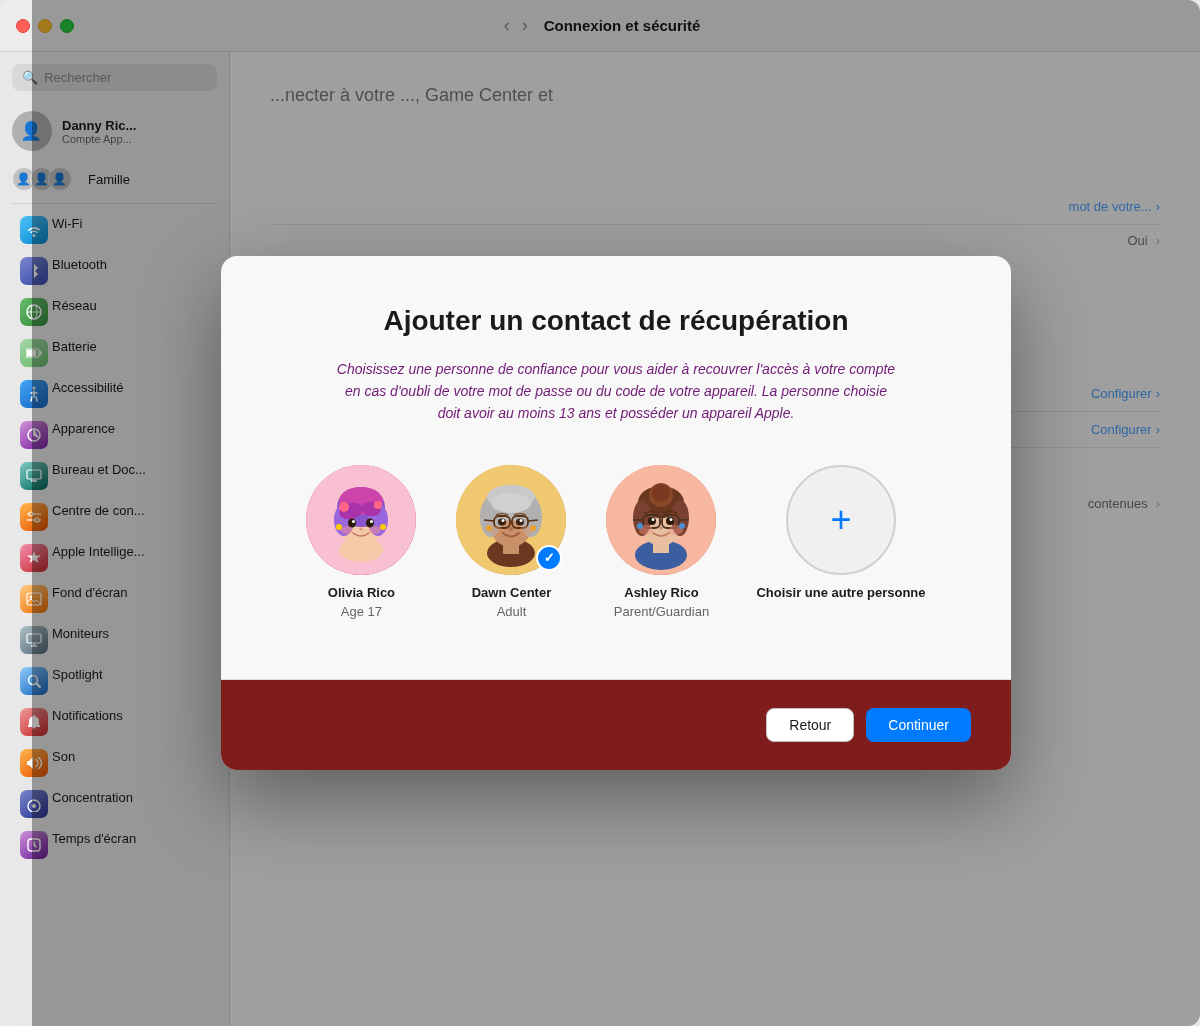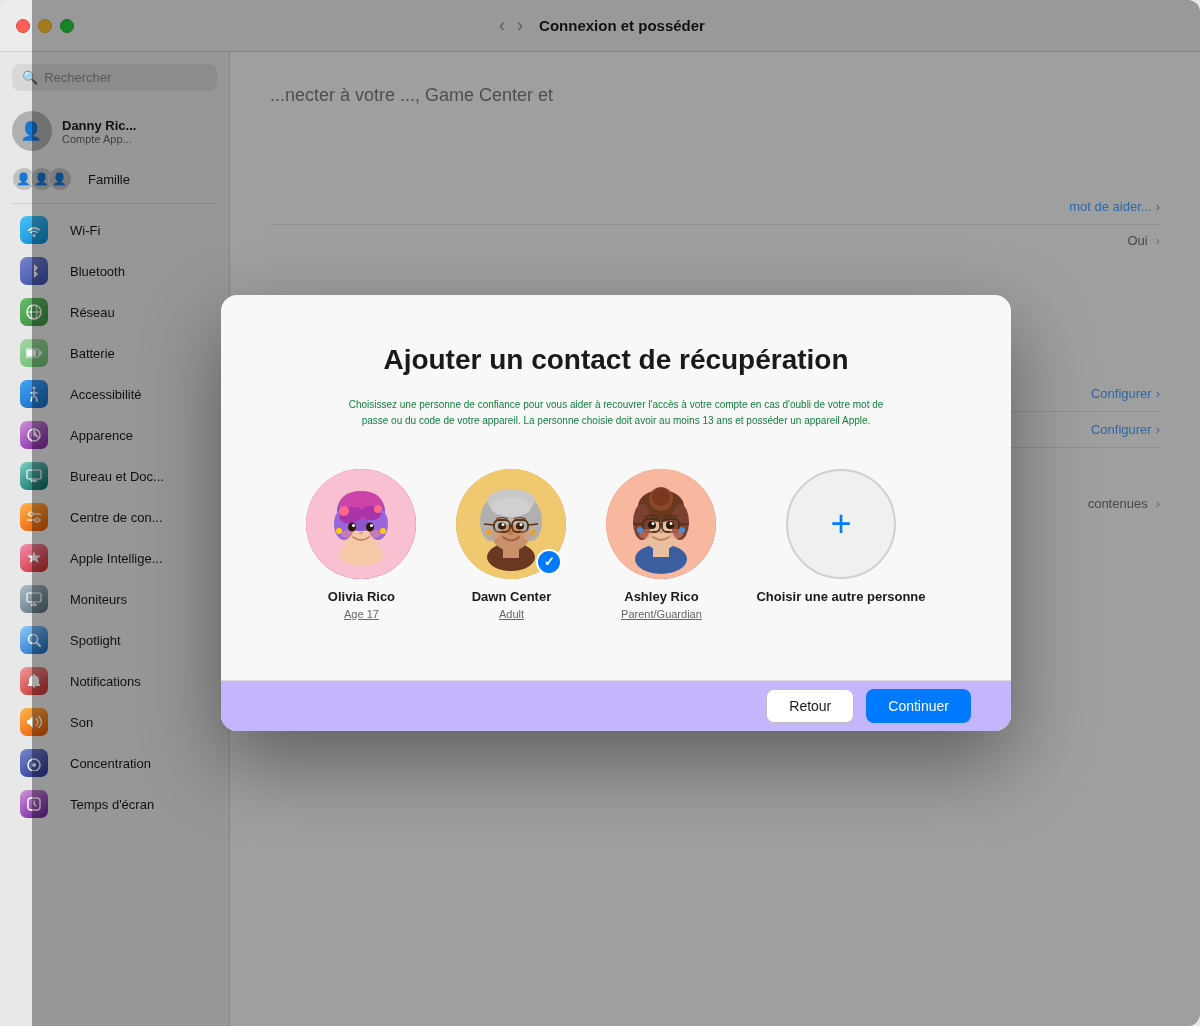--- a/index.html
+++ b/index.html
@@ -183,22 +183,22 @@
     }
 
     .sidebar-divider {
       height: 1px;
       background: #d0d0d0;
       margin: 6px 12px;
     }
 
     .sidebar-item {
       display: flex;
-      align-items: center;
-      gap: 22px;
+      align-items: flex-start;
+      gap: 4px;
       padding: 6px 14px;
       cursor: pointer;
       border-radius: 6px;
       margin: 1px 6px;
     }
 
     .sidebar-icon {
       width: 28px;
       height: 28px;
       border-radius: 7px;
@@ -337,25 +337,26 @@
 
     .modal-title {
       font-size: 28px;
       font-weight: 700;
       color: #1a1a1a;
       margin-bottom: 20px;
       line-height: 1.2;
     }
 
     .modal-description {
-      font-size: 10px;
-      color: #15803d;
+      font-size: 14px;
+      color: #701a75;
       line-height: 1.6;
       max-width: 560px;
       margin: 0 auto 40px;
+      font-style: italic;
     }
 
     
     .contacts-grid {
       display: flex;
       justify-content: center;
       gap: 40px;
       margin-bottom: 20px;
     }
 
@@ -425,35 +426,34 @@
     }
 
     .contact-name {
       font-size: 13px;
       font-weight: 700;
       color: #1a1a1a;
       text-align: center;
     }
 
     .contact-sub {
-      font-size: 11px;
+      font-size: 13px;
       color: #666;
       text-align: center;
       margin-top: -6px;
-      text-decoration: underline;
     }
 
     
     .modal-footer {
       border-top: 1px solid #ddd;
-      padding: 8px 40px;
+      padding: 28px 40px;
       display: flex;
       justify-content: flex-end;
       gap: 12px;
-      background: #c4b5fd;
+      background: #7f1d1d;
     }
 
     .btn-retour {
       padding: 8px 22px;
       background: white;
       border: 1px solid #c0c0c0;
       border-radius: 8px;
       font-size: 14px;
       color: #1a1a1a;
       cursor: pointer;
@@ -480,21 +480,21 @@
     <div class="window-controls">
       <button class="window-btn btn-close"></button>
       <button class="window-btn btn-min"></button>
       <button class="window-btn btn-max"></button>
     </div>
     <div class="titlebar-center">
       <div class="nav-arrows">
         <button class="nav-arrow">‹</button>
         <button class="nav-arrow">›</button>
       </div>
-      <span class="titlebar-title">Connexion et posséder</span>
+      <span class="titlebar-title">Connexion et sécurité</span>
     </div>
   </div>
 
   <div class="content-area">
 
     <div class="sidebar">
 
       <div class="search-box">
         <span class="search-icon-wrap">🔍</span>
         <span class="search-input-fake">Rechercher</span>
@@ -608,20 +608,30 @@
       <div class="sidebar-item">
         <div class="sidebar-icon icon-apple-int">
           <svg width="16" height="16" viewBox="0 0 16 16" fill="white">
               <path d="M8 1l1.5 4.5H15l-4 2.9 1.5 4.5L8 10l-4.5 2.9 1.5-4.5-4-2.9h5.5z" fill="white"></path>
             </svg>
         </div>
         <span class="sidebar-item-label">Apple Intellige...</span>
       </div>
 
 
+      <div class="sidebar-item">
+        <div class="sidebar-icon icon-wallpaper">
+          <svg width="16" height="14" viewBox="0 0 16 14" fill="white">
+              <rect x="1" y="1" width="14" height="12" rx="2" fill="none" stroke="white" stroke-width="1.2"></rect>
+              <circle cx="5" cy="5" r="1.5" fill="white"></circle>
+              <path d="M1 10l4-3 3 3 2-2 5 4" stroke="white" stroke-width="1" fill="none"></path>
+            </svg>
+        </div>
+        <span class="sidebar-item-label">Fond d'écran</span>
+      </div>
 
       <div class="sidebar-item">
         <div class="sidebar-icon icon-monitors">
           <svg width="16" height="14" viewBox="0 0 16 14" fill="white">
               <rect x="1" y="1" width="14" height="9" rx="1.5" fill="none" stroke="white" stroke-width="1.2"></rect>
               <line x1="8" y1="10" x2="8" y2="13" stroke="white" stroke-width="1.5"></line>
               <line x1="5" y1="13" x2="11" y2="13" stroke="white" stroke-width="1.5"></line>
             </svg>
         </div>
         <span class="sidebar-item-label">Moniteurs</span>
@@ -680,21 +690,21 @@
     </div>
 
     <div class="main-content">
       <div class="main-content-inner">
         <div class="section-text" style="margin-bottom: 20px; font-size: 18px; color: #444; line-height: 1.5;">
           <span>...necter à votre ..., Game Center et</span>
         </div>
         <div style="height: 60px;"></div>
         <div class="config-row">
           <button class="config-btn">
-            <span>mot de aider...</span> ›
+            <span>mot de votre...</span> ›
           </button>
         </div>
         <div class="oui-row">
           <span>Oui</span>
           <span style="color: #888;">›</span>
         </div>
         <div style="height: 40px;"></div>
         <div class="section-text">sse ou le code</div>
         <div style="height: 60px;"></div>
         <div class="config-row">

